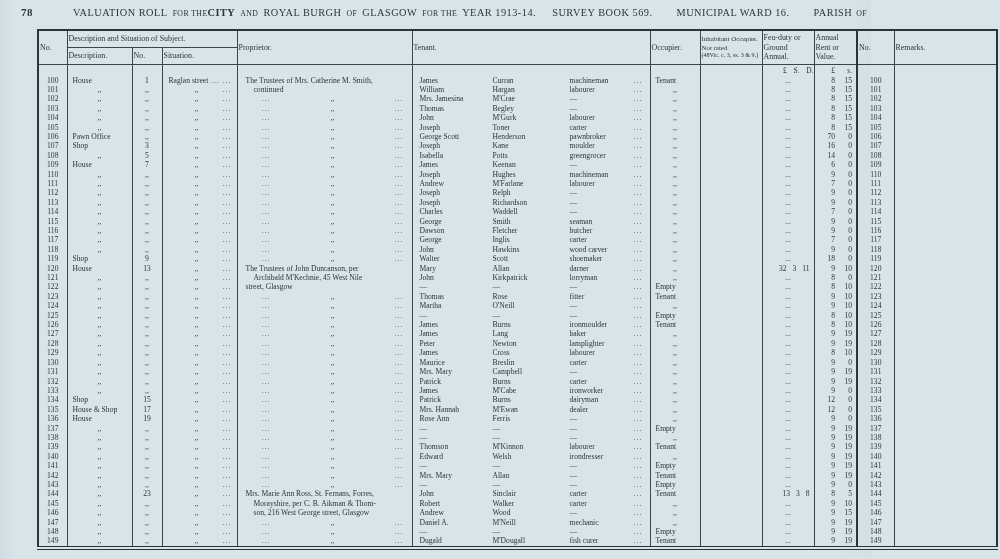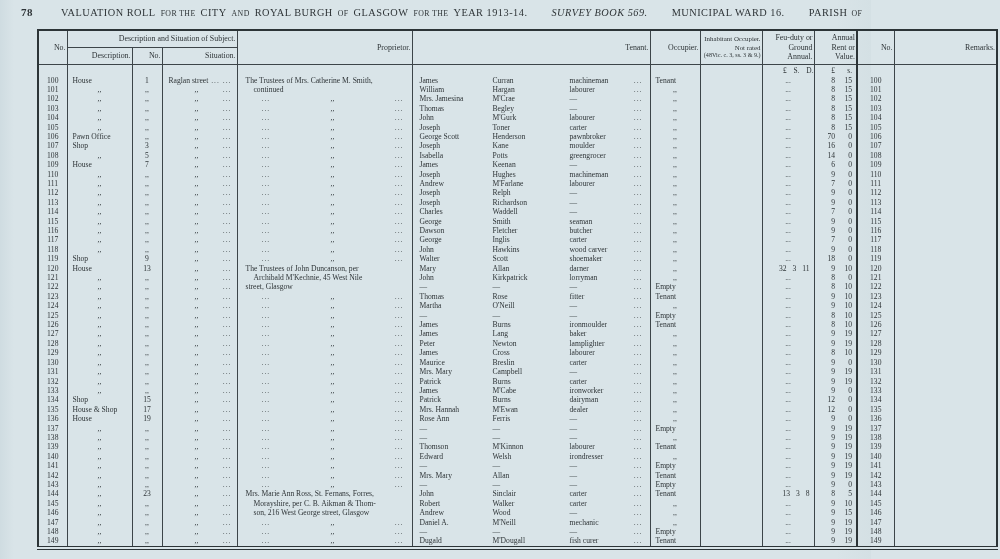--- a/index.html
+++ b/index.html
@@ -12,21 +12,21 @@
   .sheet{position:relative;width:871px;height:559px;background:linear-gradient(90deg,#cfdce1 0,#d9e4e8 14px,#d9e4e8 96%,#d4e0e4 100%)}
   
   .page-header{position:absolute;top:6px;left:21px;right:4px;display:flex;align-items:baseline;white-space:nowrap;overflow:hidden}
   .seg{display:inline-block}
   .pageno{font-size:11px;font-weight:bold;letter-spacing:.5px}
   .caps{font-size:10.3px;letter-spacing:.5px}
   .smallcaps{font-size:7.8px;letter-spacing:.4px}
   
   table{position:absolute;top:29px;left:37px;width:959px;border-collapse:collapse;table-layout:fixed;
         border:2px solid #2c3437;border-bottom:4px double #2c3437}
-  th{border:1px solid #3d4549;font-weight:normal;font-size:7.9px;line-height:1.2;padding:0 1px;text-align:right;vertical-align:middle}
+  th{border:1px solid #3d4549;font-weight:normal;font-size:7.9px;line-height:1.2;padding:0 1px;text-align:left;vertical-align:middle}
   thead tr:first-child{height:17px}
   thead tr:nth-child(2){height:17px}
   .h-inh span{display:block}
   .h-inh .l1{font-size:6.9px}
   .h-inh .l2{font-size:6.9px}
   .h-inh .l3{font-size:6.1px}
   td{border-left:1px solid #3d4549;border-right:1px solid #3d4549;padding:0;
      font-size:7.6px;line-height:9.4px;height:9.4px;white-space:nowrap;overflow:hidden;vertical-align:middle}
   tr.units td{height:11px;line-height:11px;font-size:7.4px}
   .c-nol,.c-dno,.c-nor{text-align:center}
@@ -55,30 +55,30 @@
   .dots{letter-spacing:1px;opacity:.9}
   .dash{opacity:.95}
 </style>
 </head>
 <body>
 
 <div class="sheet">
 
   <div class="page-header">
       <span class="seg pageno" style="margin-left: 0px;">78</span>
-      <span class="seg caps" style="margin-left: 28px;">VALUATION ROLL</span>
+      <span class="seg caps" style="margin-left: 40px;">VALUATION ROLL</span>
       <span class="seg smallcaps" style="margin-left: 5px;">FOR THE</span>
-      <span class="seg caps" style="margin-left: 5px;">CITY</span>
+      <span class="seg caps" style=" font-weight: bold;">CITY</span>
       <span class="seg smallcaps" style="margin-left: 5px;">AND</span>
       <span class="seg caps" style="margin-left: 5px;">ROYAL BURGH</span>
       <span class="seg smallcaps" style="margin-left: 5px;">OF</span>
       <span class="seg caps" style="margin-left: 5px;">GLASGOW</span>
       <span class="seg smallcaps" style="margin-left: 5px;">FOR THE</span>
       <span class="seg caps" style="margin-left: 5px;">YEAR 1913-14.</span>
-      <span class="seg caps" style="margin-left: 24px; font-style: italic;">SURVEY BOOK 569.</span>
+      <span class="seg caps" style="margin-left: 16px;">SURVEY BOOK 569.</span>
       <span class="seg caps" style="margin-left: 24px;">MUNICIPAL WARD 16.</span>
       <span class="seg caps" style="margin-left: 24px;">PARISH</span>
       <span class="seg smallcaps" style="margin-left: 4px;">OF</span>
       <span class="seg caps" style="margin-left: 12px;">GLASGOW.</span>
       <span class="seg caps" style="margin-left: 24px;">RATING AREA—GLASGOW.</span>
     </div>
 
   <table>
     <colgroup>
       <col style="width:29px">

